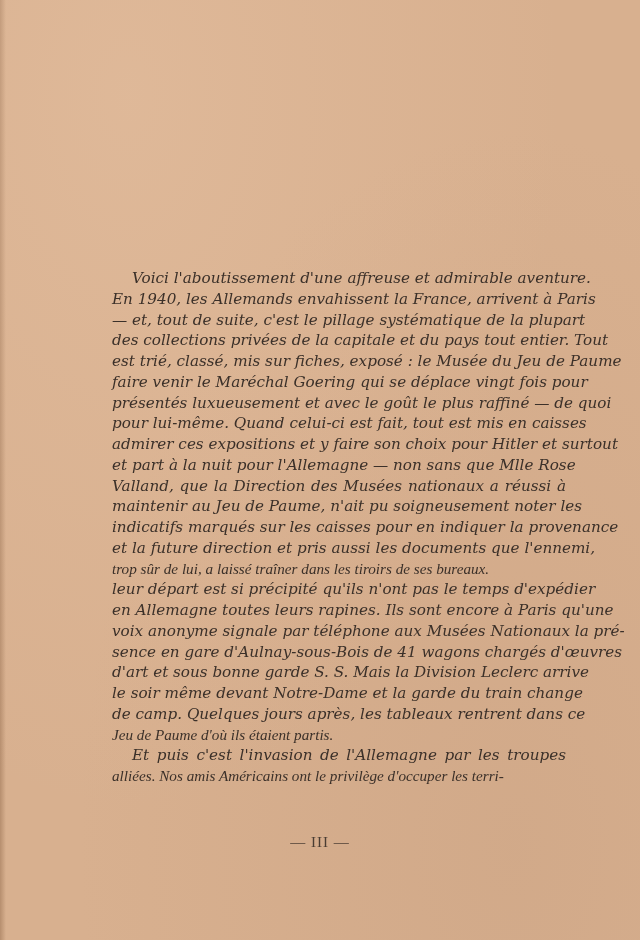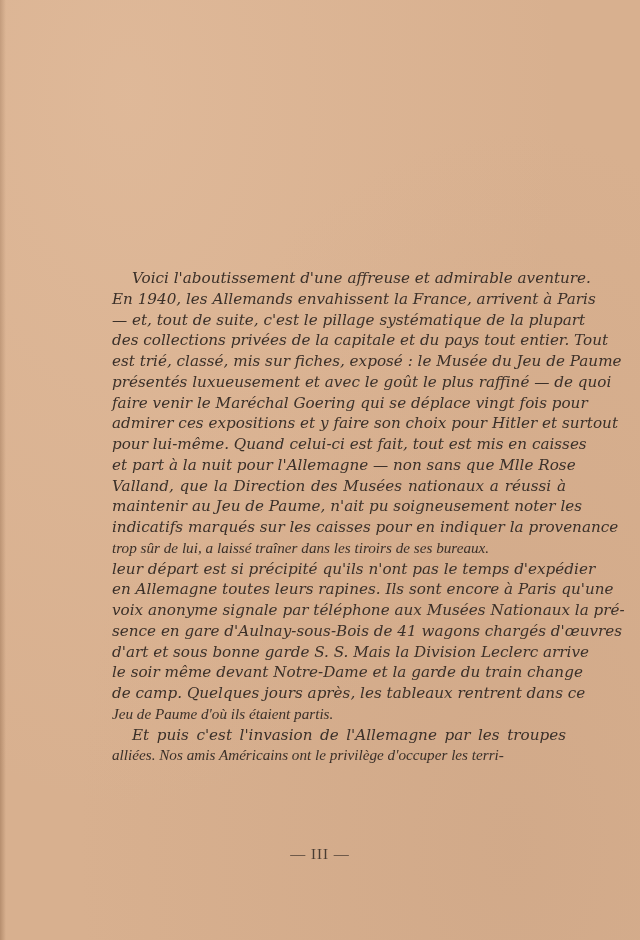--- a/index.html
+++ b/index.html
@@ -35,42 +35,42 @@
   .line.last { text-align-last: left; font-family: Liberation Serif, serif; }
   .line.indent { padding-left: 20px; }
   .page-number {
     position: absolute;
     left: 0; width: 640px; top: 834px;
     text-align: center;
     color: #4a3d33;
     font-family: "Liberation Serif", serif;
     font-size: 15px;
     letter-spacing: 1px;
-    margin-top: 12px;
   }
 </style>
 </head>
 <body>
 
 <div class="page">
   <div class="text-block">
     <div class="para">
         <span class="line indent">Voici l'aboutissement d'une affreuse et admirable aventure.</span>
         <span class="line">En 1940, les Allemands envahissent la France, arrivent à Paris</span>
         <span class="line">— et, tout de suite, c'est le pillage systématique de la plupart</span>
         <span class="line">des collections privées de la capitale et du pays tout entier. Tout</span>
         <span class="line">est trié, classé, mis sur fiches, exposé : le Musée du Jeu de Paume</span>
+        <span class="line">faire venir le Maréchal Goering qui se déplace vingt fois pour</span>
         <span class="line">présentés luxueusement et avec le goût le plus raffiné — de quoi</span>
-        <span class="line">faire venir le Maréchal Goering qui se déplace vingt fois pour</span>
+        <span class="line">pour lui-même. Quand celui-ci est fait, tout est mis en caisses</span>
         <span class="line">admirer ces expositions et y faire son choix pour Hitler et surtout</span>
-        <span class="line">pour lui-même. Quand celui-ci est fait, tout est mis en caisses</span>
         <span class="line">et part à la nuit pour l'Allemagne — non sans que Mlle Rose</span>
         <span class="line">Valland, que la Direction des Musées nationaux a réussi à</span>
         <span class="line">maintenir au Jeu de Paume, n'ait pu soigneusement noter les</span>
         <span class="line">indicatifs marqués sur les caisses pour en indiquer la provenance</span>
+        <span class="line">et la future direction et pris aussi les documents que l'ennemi,</span>
         <span class="line last">trop sûr de lui, a laissé traîner dans les tiroirs de ses bureaux.</span>
       </div>
     <div class="para">
         <span class="line">leur départ est si précipité qu'ils n'ont pas le temps d'expédier</span>
         <span class="line">en Allemagne toutes leurs rapines. Ils sont encore à Paris qu'une</span>
         <span class="line">voix anonyme signale par téléphone aux Musées Nationaux la pré-</span>
         <span class="line">sence en gare d'Aulnay-sous-Bois de 41 wagons chargés d'œuvres</span>
         <span class="line">d'art et sous bonne garde S. S. Mais la Division Leclerc arrive</span>
         <span class="line">le soir même devant Notre-Dame et la garde du train change</span>
         <span class="line">de camp. Quelques jours après, les tableaux rentrent dans ce</span>

